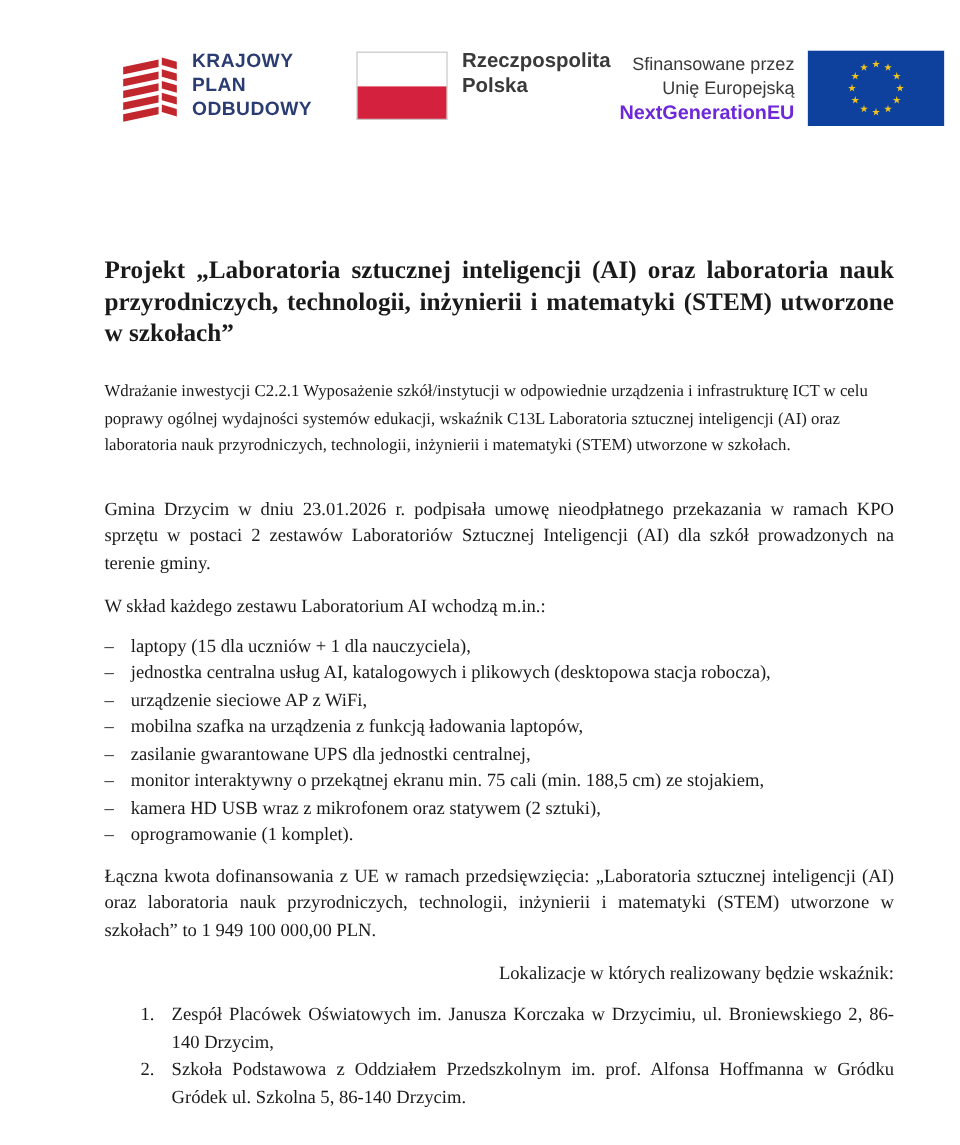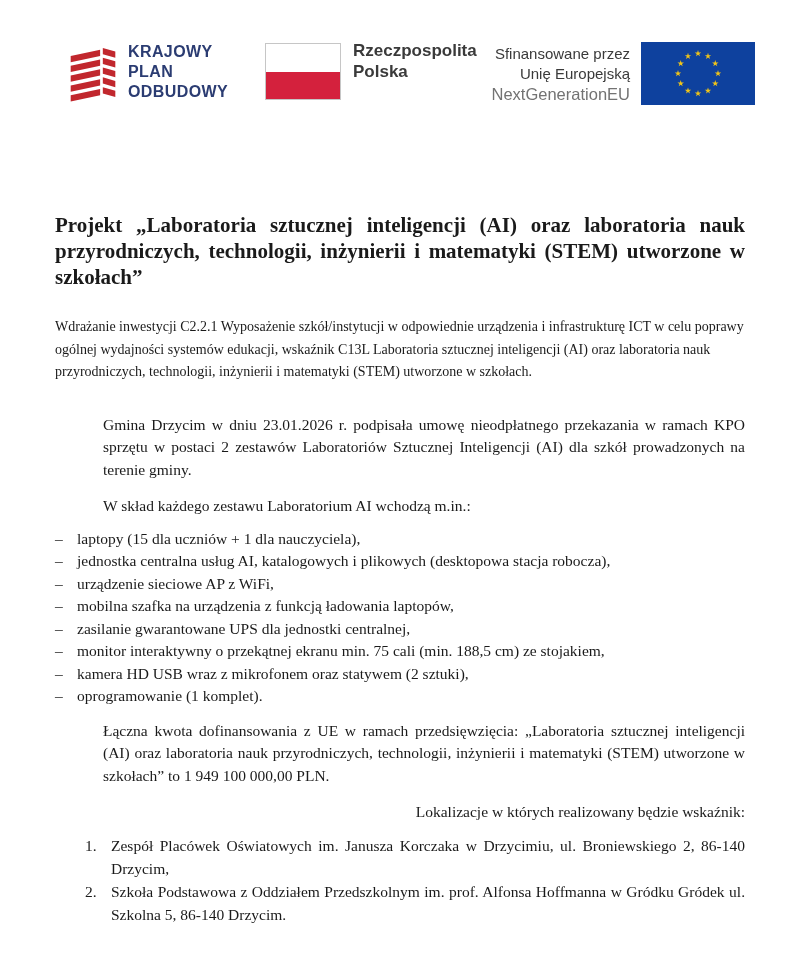--- a/index.html
+++ b/index.html
@@ -15,20 +15,21 @@
   html,body{background:#fff;}
   .page{
     position:relative;
     width:800px;
     height:954px;
     margin:0 auto;
     background:#fff;
     font-family:"Liberation Serif","DejaVu Serif",serif;
     color:var(--text-black);
     overflow:hidden;
+    padding-left:32px;
   }
   
   .header{
     position:relative;
     height:140px;
     font-family:"Liberation Sans","DejaVu Sans",sans-serif;
   }
   .kpo-logo{
     position:absolute;left:68px;top:40px;
     display:flex;align-items:center;gap:10px;
@@ -60,23 +61,23 @@
     line-height:21px;
   }
   .eu-text{
     position:absolute;left:430px;top:44px;width:200px;
     text-align:right;
     color:var(--header-gray);
     font-size:15px;
     line-height:20px;
   }
   .eu-text .ngeu{
-    font-weight:400;
+    font-weight:700;
     font-size:16.5px;
-    color:#737373;
+    color:#6d28d9;
   }
   .eu-flag{
     position:absolute;left:641px;top:42px;
     width:114px;height:63px;
   }
   .eu-flag rect{fill:var(--eu-blue);}
   .eu-flag .star{fill:var(--star-yellow);}
   
   .doc{
     padding:0 55px;
@@ -91,21 +92,20 @@
   .doc-subtitle{
     margin-top:26px;
     font-size:14px;
     line-height:22.5px;
     text-align:left;
   }
   .para{
     font-size:15.5px;
     line-height:22.5px;
     text-align:justify;
-    margin-left:48px;
   }
   .para-1{margin-top:30px;}
   .list-intro{margin-top:14px;text-align:left;}
   .dash-list{margin-top:10px;}
   .dash-item{
     display:grid;
     grid-template-columns:22px 1fr;
     font-size:15.5px;
     line-height:22.5px;
   }

